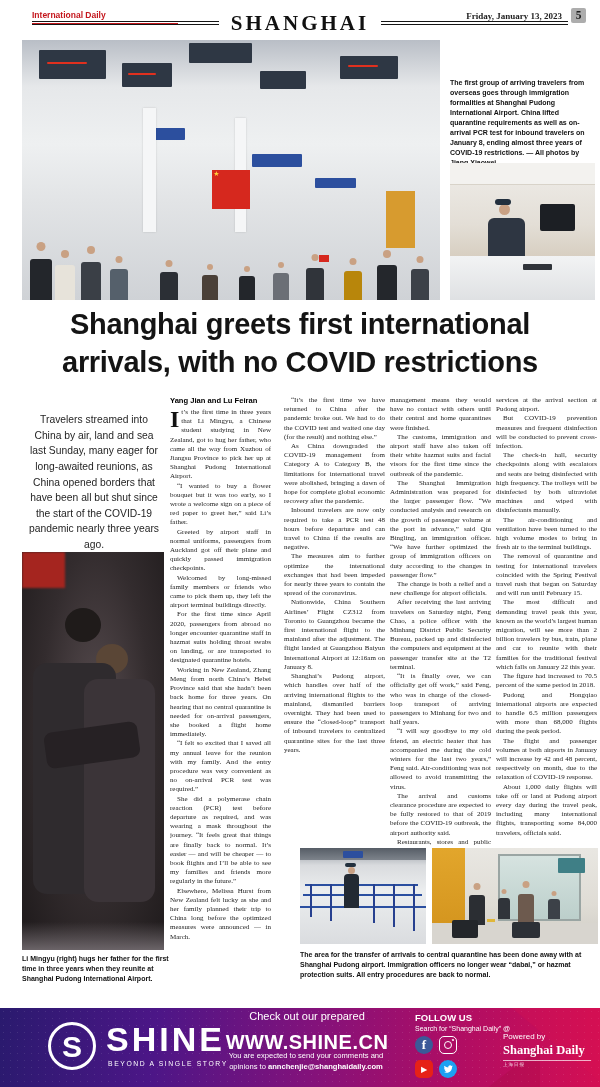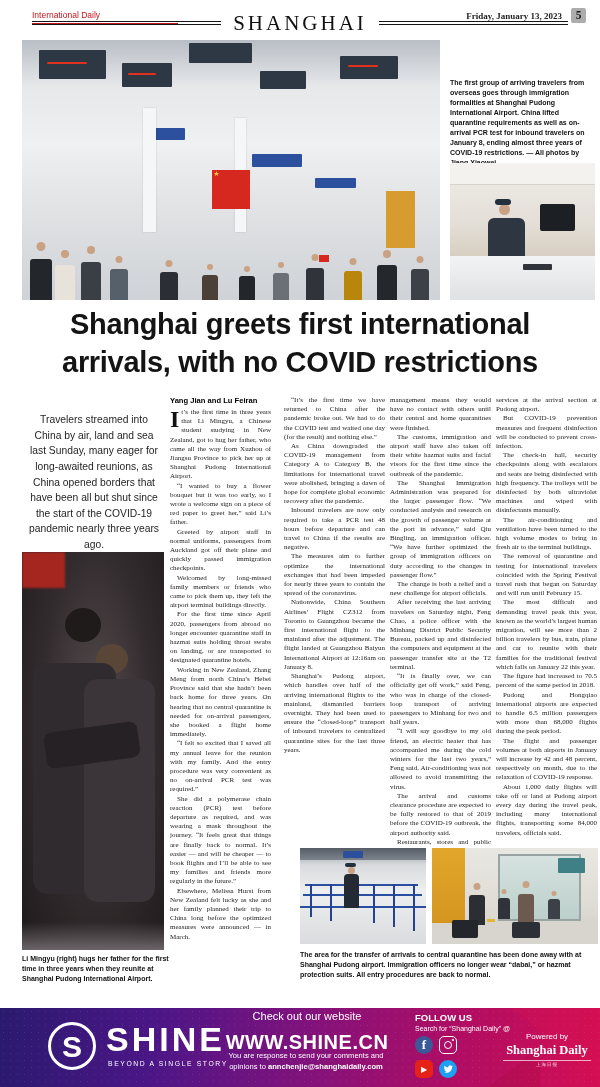--- a/index.html
+++ b/index.html
@@ -5,40 +5,40 @@
   * { margin:0; padding:0; box-sizing:border-box; }
   html,body { background:#f2f2f2; }
   #page {
     position:relative; width:600px; height:1087px; margin:0 auto;
     background:#ffffff; overflow:hidden;
     font-family:"Liberation Sans", sans-serif; color:#1a1a1a;
   }
   
   .brand {
     position:absolute; left:32px; top:10px;
-    font-size:8.5px; font-weight:normal; color:#c4161c;
+    font-size:8.5px; font-weight:bold; color:#c4161c;
     padding-bottom:3px; border-bottom:1.5px solid #c4161c; width:146px;
   }
   .dateline {
     position:absolute; right:38px; top:11px;
     font-family:"Liberation Serif", serif; font-size:9px; font-weight:bold; color:#222;
   }
   .pagenum {
     position:absolute; right:14px; top:8px; width:15px; height:15px;
     background:#adadad; color:#1d1d1d; border-radius:2px;
     font-family:"Liberation Serif", serif; font-weight:bold; font-size:11.5px;
     text-align:center; line-height:15px;
   }
   .section-rule {
     position:absolute; left:32px; right:32px; top:13px; height:20px;
     display:flex; align-items:center;
   }
   .section-rule .dline { flex:1; height:4px; border-top:1.2px solid #151515; border-bottom:1.2px solid #151515; }
   .section-title {
-    padding:0 12px; font-family:"Liberation Serif", serif; font-weight:normal;
+    padding:0 12px; font-family:"Liberation Serif", serif; font-weight:bold;
     font-size:21px; letter-spacing:3px; color:#111; white-space:nowrap;
   }
   
   .photo { position:absolute; overflow:hidden; }
   .photo * { position:absolute; }
   #photo-main { left:22px; top:40px; width:418px; height:260px;
     background:linear-gradient(#b9bec6 0%, #e6e8ea 18%, #eef0f1 40%, #e2e4e6 62%, #cfd2d6 100%); }
   .signbox { background:#2e3744; border-radius:1px; }
   .led { height:2px; background:#e0301e; border-radius:1px; }
   .bluesign { background:#2c4f9e; border-radius:1px; }
@@ -102,21 +102,21 @@
   .follow-title { position:absolute; left:415px; top:4px; font-size:9.5px; font-weight:bold; }
   .follow-search { position:absolute; left:415px; top:17px; font-size:7px; }
   .social { position:absolute; left:415px; top:28px; width:48px; display:flex; flex-wrap:wrap; gap:6px; }
   .sicon { width:18px; height:18px; border-radius:50%; display:flex; align-items:center; justify-content:center; }
   .fb { background:#3b5998; font-family:"Liberation Serif", serif; font-weight:bold; font-size:13px; color:#fff; }
   .ig { background:transparent; border:1.6px solid #fff; border-radius:5px; position:relative; }
   .ig i { display:block; width:8px; height:8px; border:1.4px solid #fff; border-radius:50%; }
   .ig b { position:absolute; right:2px; top:2px; width:2px; height:2px; background:#fff; border-radius:50%; }
   .yt { background:#e62117; border-radius:5px; color:#fff; font-size:8px; }
   .tw { background:#1da1f2; }
-  .powered { position:absolute; left:503px; top:24px; width:88px; text-align:center; }
+  .powered { position:absolute; left:503px; top:24px; width:88px; text-align:left; }
   .powered .pby { font-size:8px; }
   .powered .pbrand { font-family:"Liberation Serif", serif; font-weight:bold; font-size:12.5px; margin-top:2px; }
   .powered .pcn { font-size:4.5px; letter-spacing:1px; opacity:.85; border-top:1px solid rgba(255,255,255,.8); margin-top:2px; padding-top:1px; }
   .tri { position:absolute; opacity:.5; }
 </style>
 </head>
 <body>
 
 <div id="page">
 
@@ -326,24 +326,24 @@
   <div id="caption-left" class="caption">Li Mingyu (right) hugs her father for the first time in three years when they reunite at Shanghai Pudong International Airport.</div>
   <div id="caption-bottom" class="caption">The area for the transfer of arrivals to central quarantine has been done away with at Shanghai Pudong airport. Immigration officers no longer wear “dabai,” or hazmat protection suits. All entry procedures are back to normal.</div>
 
   <div id="banner">
     <div class="tri" style="right:-20px;top:-10px;width:120px;height:100px;background:rgba(220,20,80,.55);clip-path:polygon(100% 0,0 0,100% 100%)"></div>
     <div class="tri" style="right:60px;bottom:-30px;width:90px;height:70px;background:rgba(160,10,60,.5);clip-path:polygon(0 100%,100% 0,100% 100%)"></div>
     <div class="shine-circle">S</div>
     <div class="shine-word">SHINE</div>
     <div class="shine-tag">BEYOND A SINGLE STORY</div>
     <div class="inner">
-      <div class="promo-check" style="top:2px">Check out our website</div>
+      <div class="promo-check" style="top:2px">Check out our prepared</div>
       <div class="promo-url" style="top:23px">WWW.SHINE.CN</div>
       <div class="promo-comments" style="top:42px">
-        <span>You are response to send your comments and</span><br>
+        <span>You are expected to send your comments and</span><br>
         <span>opinions to </span><b>annchenjie@shanghaidaily.com</b>
       </div>
       <div class="follow-title">FOLLOW US</div>
       <div class="follow-search">Search for “Shanghai Daily” @</div>
       <div class="social">
         <div class="sicon fb">f</div>
         <div class="sicon ig">
             <i></i>
             <b></b>
           </div>

